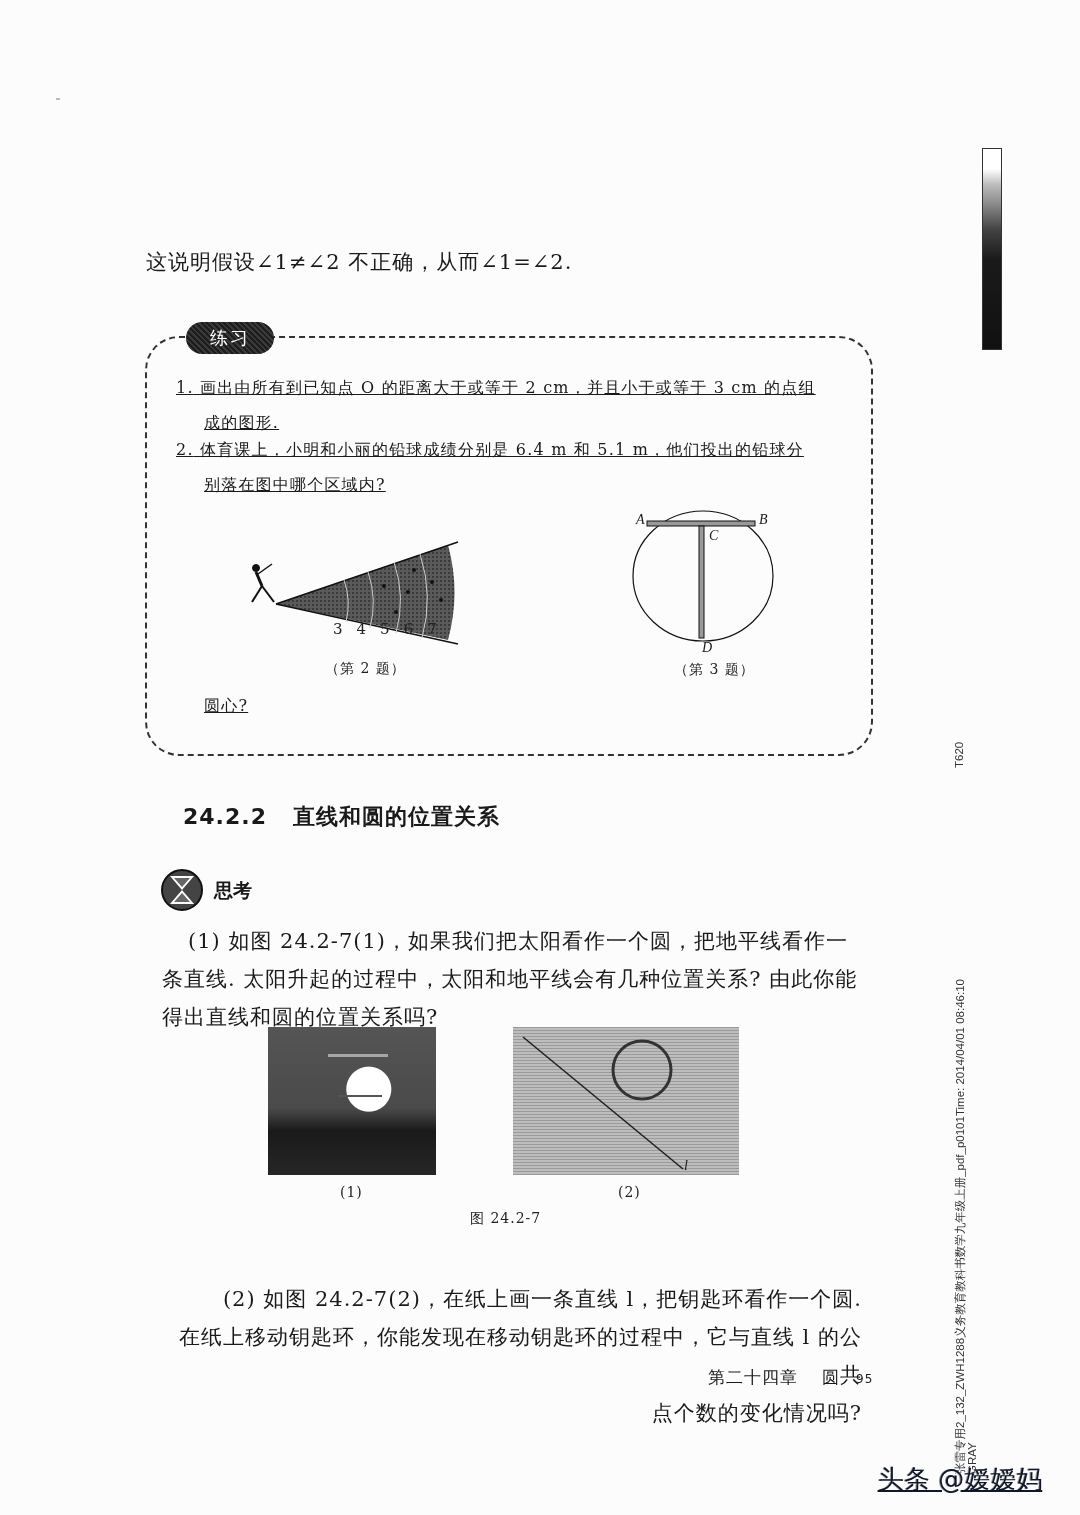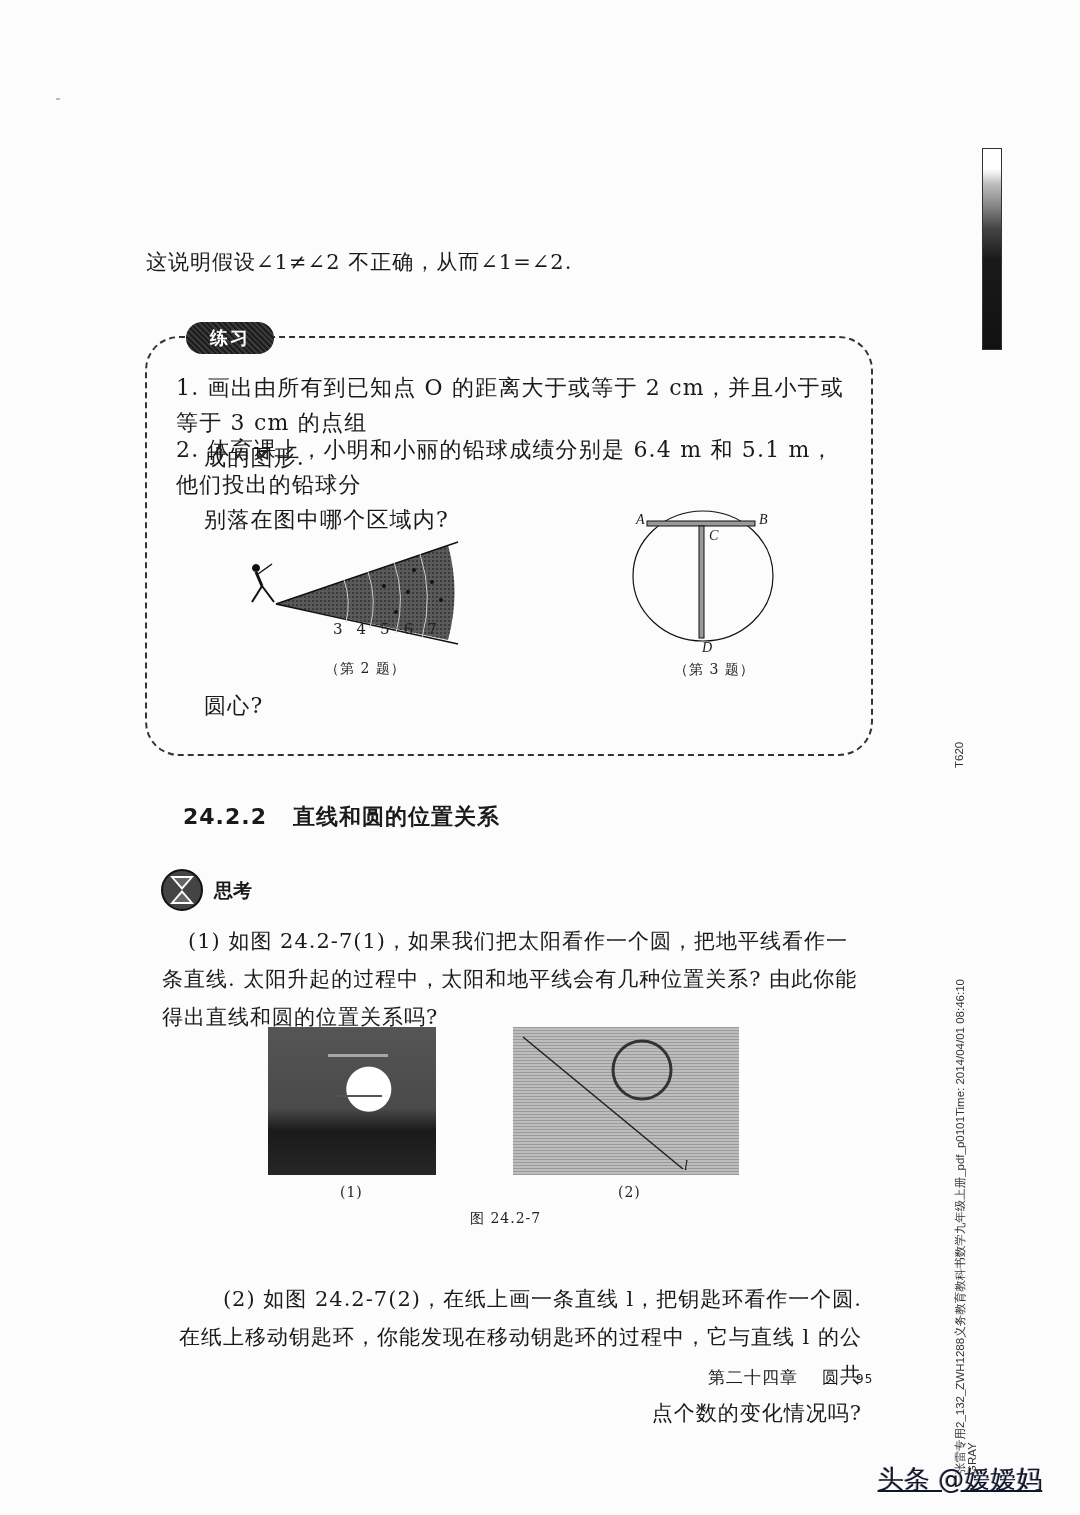--- a/index.html
+++ b/index.html
@@ -3,35 +3,35 @@
 <meta charset="utf-8">
 <style>
   html, body { margin: 0; padding: 0; }
   body {
     width: 1080px; height: 1515px; position: relative; overflow: hidden;
     background: #fcfcfc; color: #1a1a1a;
     font-family: "DejaVu Serif", "Liberation Serif", serif;
   }
   .abs { position: absolute; }
   .body-text { font-size: 21px; letter-spacing: 1px; line-height: 38px; }
-  .ex-text { font-size: 22px; letter-spacing: 1.2px; line-height: 35px; }
+  .ex-text { font-size: 16px; letter-spacing: 1.2px; line-height: 35px; text-decoration: underline; }
 
   
   .speck { left: 56px; top: 98px; width: 4px; height: 2px; background: #bbb; }
 
   
   .gray-bar { left: 982px; top: 148px; width: 18px; height: 200px; border: 1px solid #333;
     background: linear-gradient(to bottom, #fff 0%, #fff 10%, #bbb 18%, #888 28%, #444 40%, #1a1a1a 55%, #111 100%); }
 
   
   .ex-box { left: 145px; top: 336px; width: 728px; height: 420px;
     border: 2px dashed #333; border-radius: 34px; box-sizing: border-box; }
   .ex-badge { left: 186px; top: 322px; width: 88px; height: 32px; border-radius: 16px;
     background: repeating-linear-gradient(45deg, #1d1d1d 0 2px, #3a3a3a 2px 4px);
-    color: #fff; font-weight: bold; font-size: 18px; text-align: center; line-height: 32px;
+    color: #fff; font-weight: normal; font-size: 18px; text-align: center; line-height: 32px;
     font-family: "DejaVu Sans", sans-serif; letter-spacing: 2px; }
 
   .caption { font-size: 14px; letter-spacing: 1px; color: #222; }
   .fig-label { font-size: 14px; font-style: italic; font-family: "Liberation Serif", serif; }
 
   .section-title { left: 183px; top: 802px; font-size: 22px; font-weight: bold;
     font-family: "DejaVu Sans", sans-serif; letter-spacing: 1px; }
   .section-title .num { margin-right: 26px; }
 
   .think-icon { left: 160px; top: 868px; width: 44px; height: 44px; }

